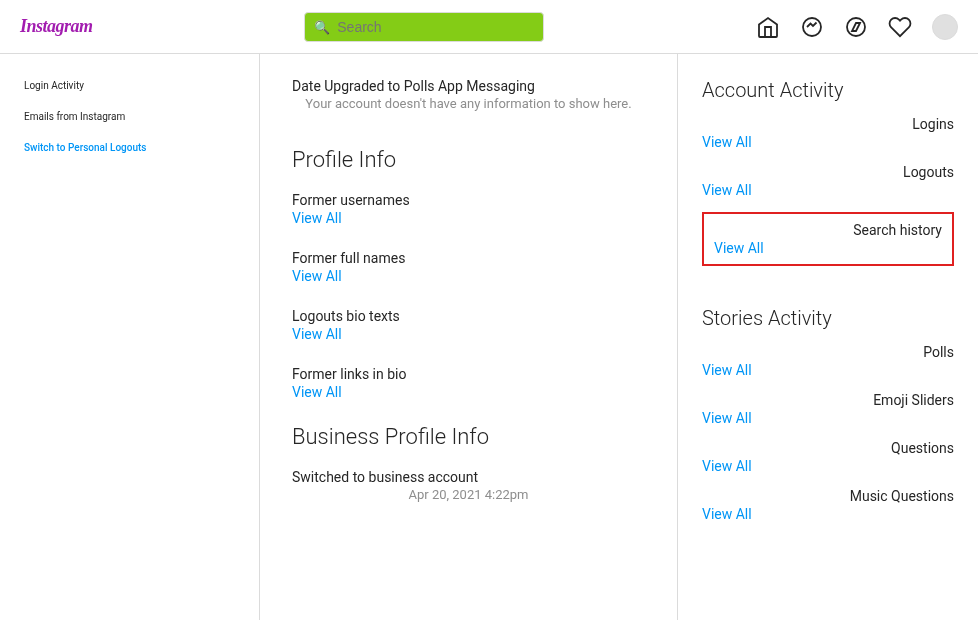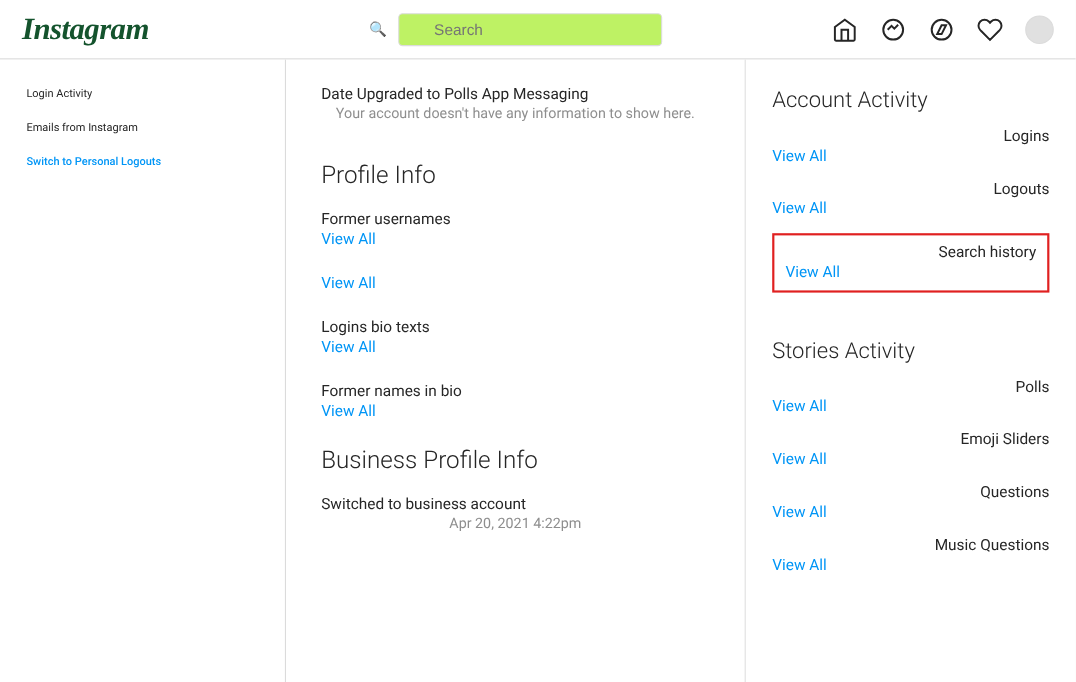--- a/index.html
+++ b/index.html
@@ -13,40 +13,39 @@
       display: flex;
       align-items: center;
       justify-content: space-between;
       padding: 0 20px;
       position: sticky;
       top: 0;
       z-index: 100;
     }
     .header-logo {
       font-family: 'Segoe UI', cursive, serif;
-      font-size: 28px;
+      font-size: 18px;
       font-weight: 600;
       font-style: italic;
-      color: #14532d;
+      color: #a21caf;
       letter-spacing: -0.5px;
     }
     .header-search {
       flex: 0 0 240px;
       position: relative;
     }
     .header-search input {
       width: 100%;
-      background: #bef264;
+      background: #84cc16;
       border: 1px solid #dbdbdb;
       border-radius: 4px;
       padding: 6px 12px 6px 32px;
       font-size: 14px;
       color: #262626;
       outline: none;
-      margin-left: 36px;
     }
     .header-search .search-icon-inner {
       position: absolute;
       left: 10px;
       top: 50%;
       transform: translateY(-50%);
       color: #8e8e8e;
       font-size: 13px;
     }
     .header-nav {
@@ -235,30 +234,31 @@
 
     <div class="info-block">
       <div class="section-title">Profile Info</div>
 
       <div class="info-block">
         <div class="info-label">Former usernames</div>
         <a class="view-all-link">View All</a>
       </div>
 
       <div class="info-block">
+        <div class="info-label">Former full names</div>
         <a class="view-all-link">View All</a>
       </div>
 
       <div class="info-block">
-        <div class="info-label">Logins bio texts</div>
+        <div class="info-label">Logouts bio texts</div>
         <a class="view-all-link">View All</a>
       </div>
 
       <div class="info-block">
-        <div class="info-label">Former names in bio</div>
+        <div class="info-label">Former links in bio</div>
         <a class="view-all-link">View All</a>
       </div>
     </div>
 
     <div class="info-block">
       <div class="section-title">Business Profile Info</div>
       <div class="info-label">Switched to business account</div>
       <div class="info-subtext">Apr 20, 2021 4:22pm</div>
     </div>
 

